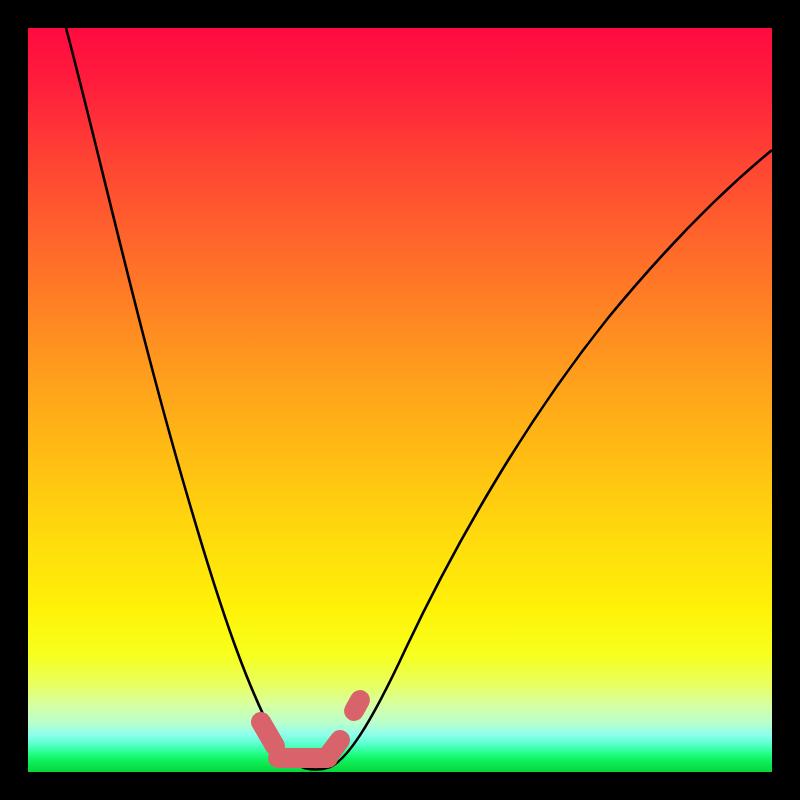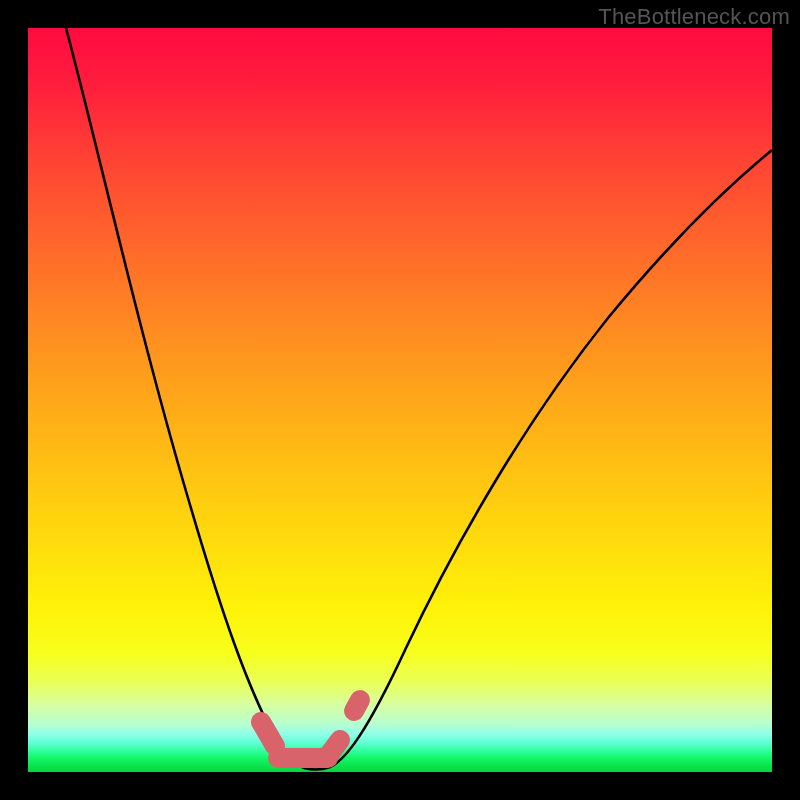--- a/index.html
+++ b/index.html
@@ -63,21 +63,20 @@
   svg.curve {
     position: absolute;
     inset: 0;
   }
 </style>
 </head>
 <body>
 
 <div class="frame">
 
-  <div class="watermark">TheBottleneck.com</div>
 
   <div class="plot-area">
     <div class="gradient"></div>
 
     <svg class="curve" viewBox="0 0 744 744" preserveAspectRatio="none">
 
       <path fill="none" stroke="#000000" stroke-width="2.6" d="M 38 0
                C 70 120, 110 300, 160 470
                C 195 590, 220 660, 248 712
                C 258 728, 266 737, 276 740

